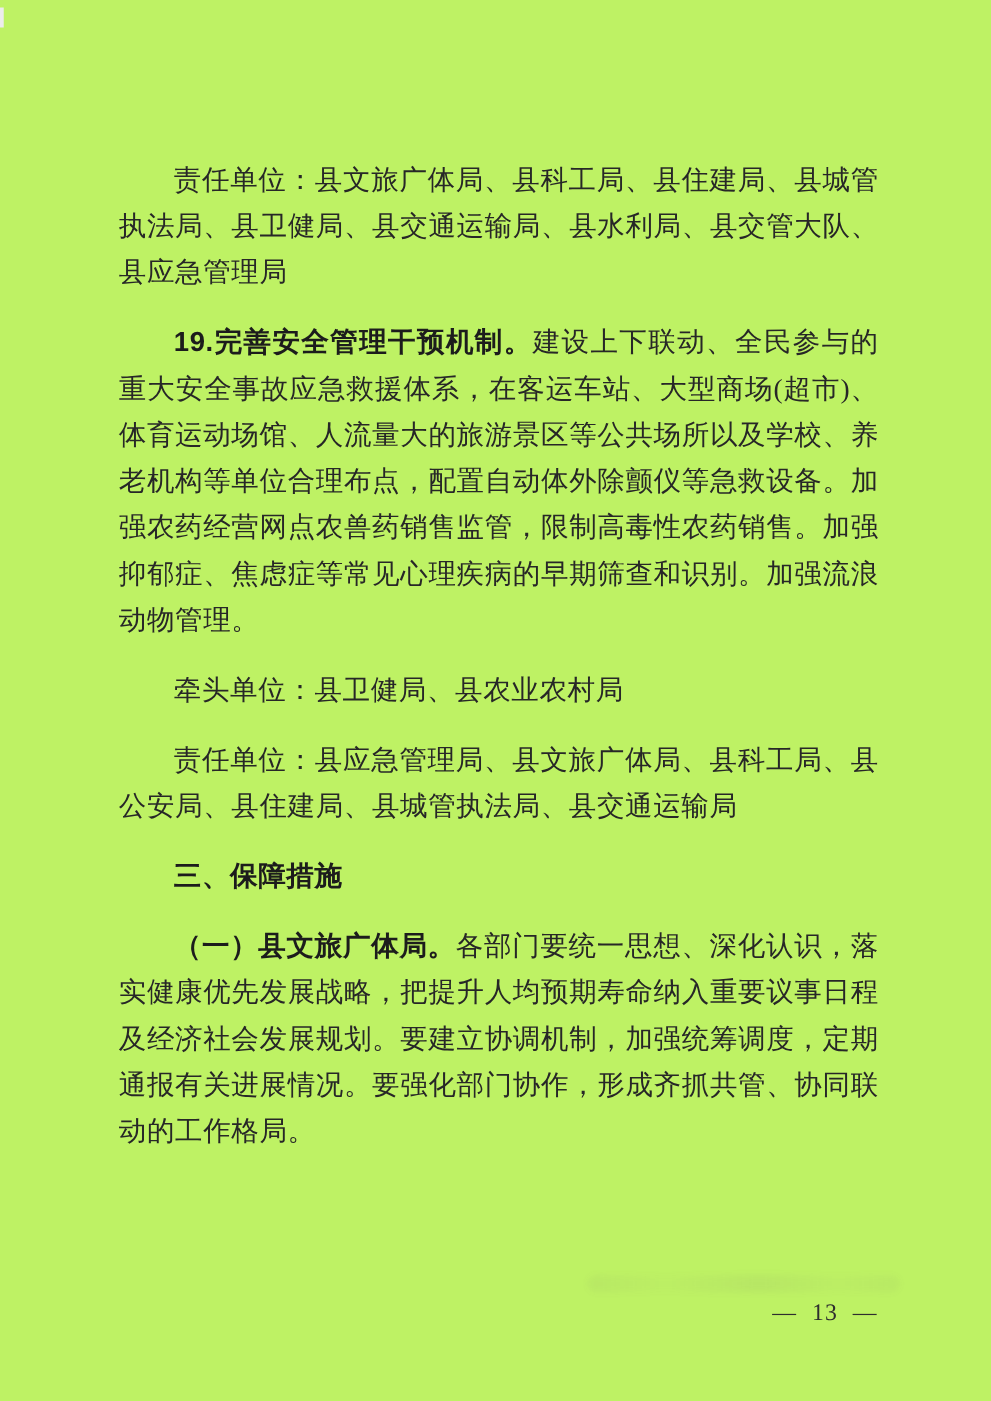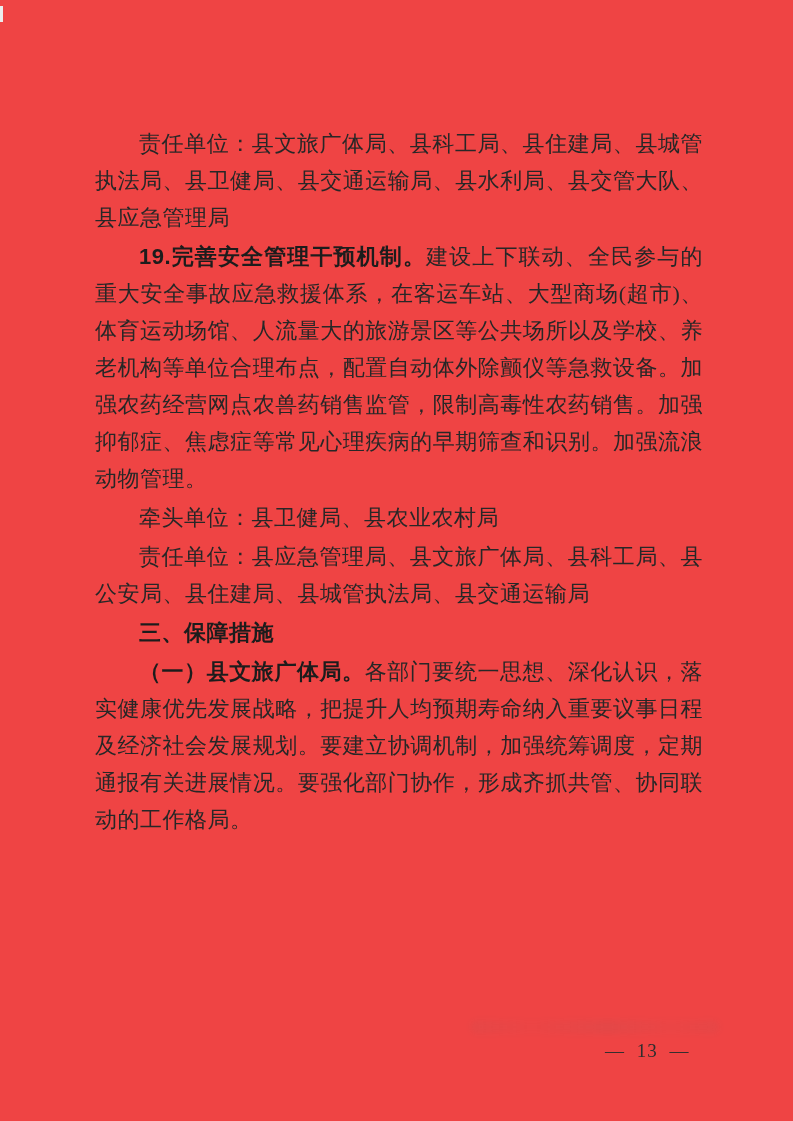--- a/index.html
+++ b/index.html
@@ -7,55 +7,56 @@
     width: 793px;
     height: 1121px;
     position: relative;
     overflow: hidden;
     background: #ffffff;
     font-family: "Liberation Serif", serif;
   }
   .page {
     position: absolute;
     inset: 0;
-    background: #ef4444;
+    background: #bef264;
   }
   .content {
     position: absolute;
     left: 95px;
     top: 125px;
     width: 608px;
   }
   p.para {
     margin: 0;
     font-size: 22px;
     line-height: 37px;
     color: #272727;
     text-align: justify;
     text-indent: 44px;
     font-family: "Liberation Serif", serif;
     letter-spacing: 0.5px;
   }
-  p.para + p.para { margin-top: 2px; }
+  p.para + p.para { margin-top: 19px; }
   .seg { font-family: "Liberation Serif", serif; }
   .seg.bold {
     font-weight: 700;
     font-family: "Liberation Sans", sans-serif;
     color: #1c1c1c;
   }
   .pagenum {
     position: absolute;
     left: 605px;
     top: 1040px;
     width: 110px;
     font-size: 19px;
     color: #2e2e2e;
     letter-spacing: 1px;
     word-spacing: 6px;
     font-family: "Liberation Serif", serif;
+    text-align: center;
   }
   .ghost {
     position: absolute;
     left: 470px;
     top: 1020px;
     width: 250px;
     height: 14px;
     background: linear-gradient(90deg,
       rgba(110,110,110,0.10) 0%,
       rgba(110,110,110,0.03) 25%,

